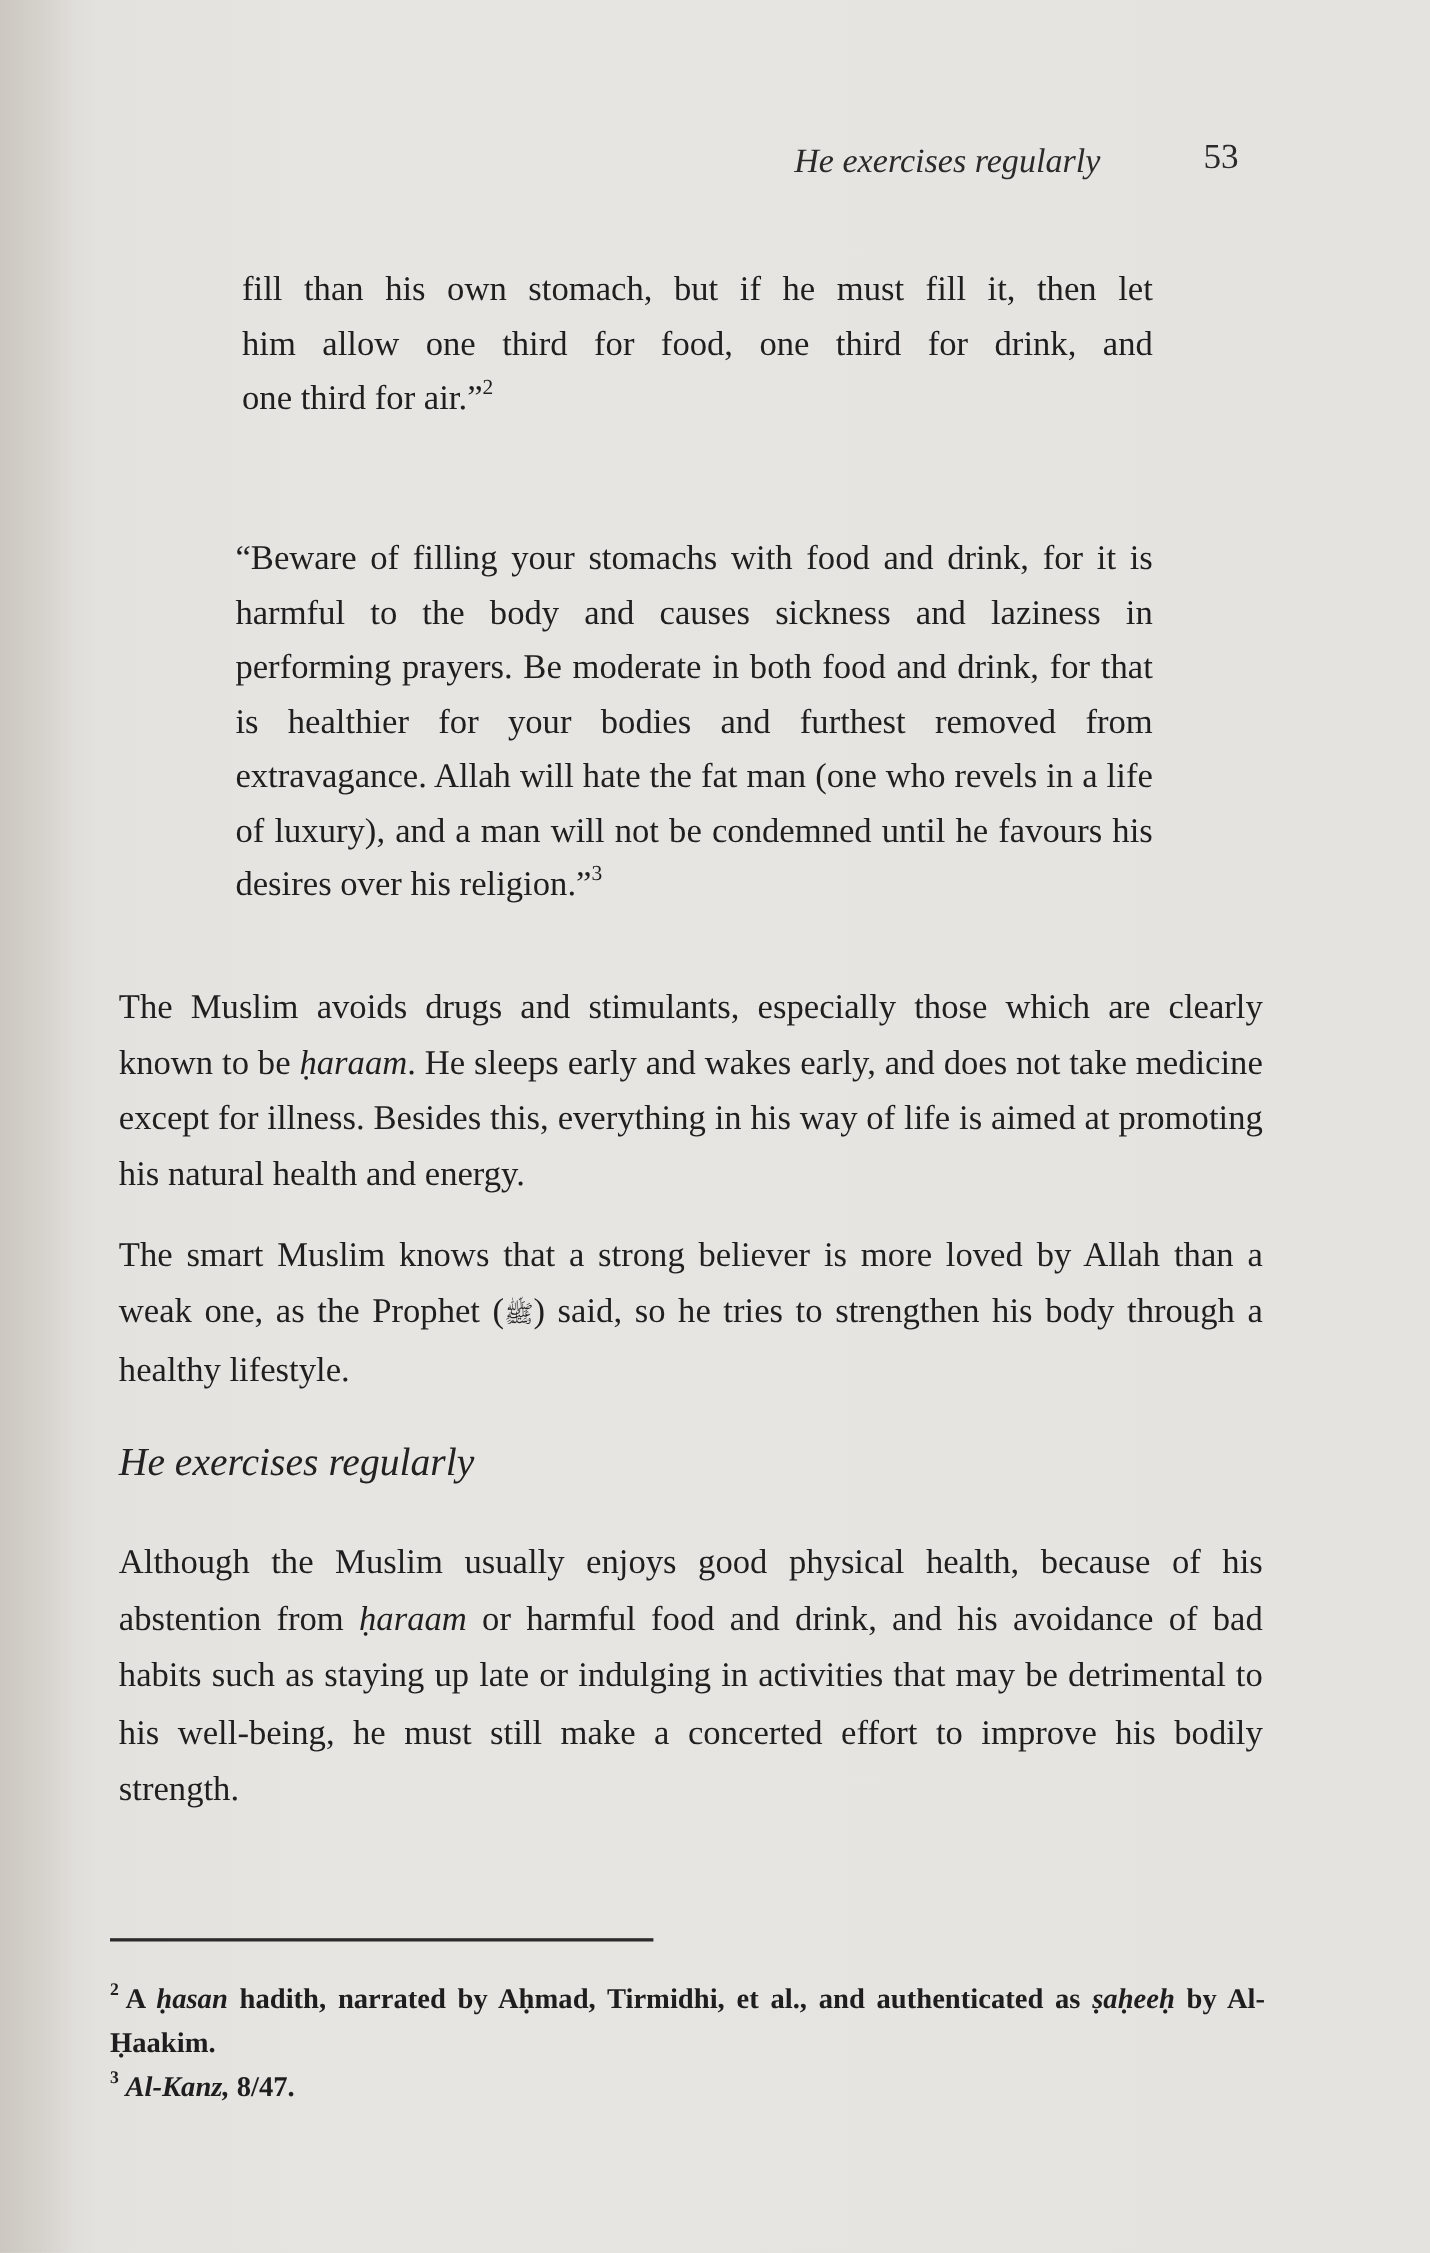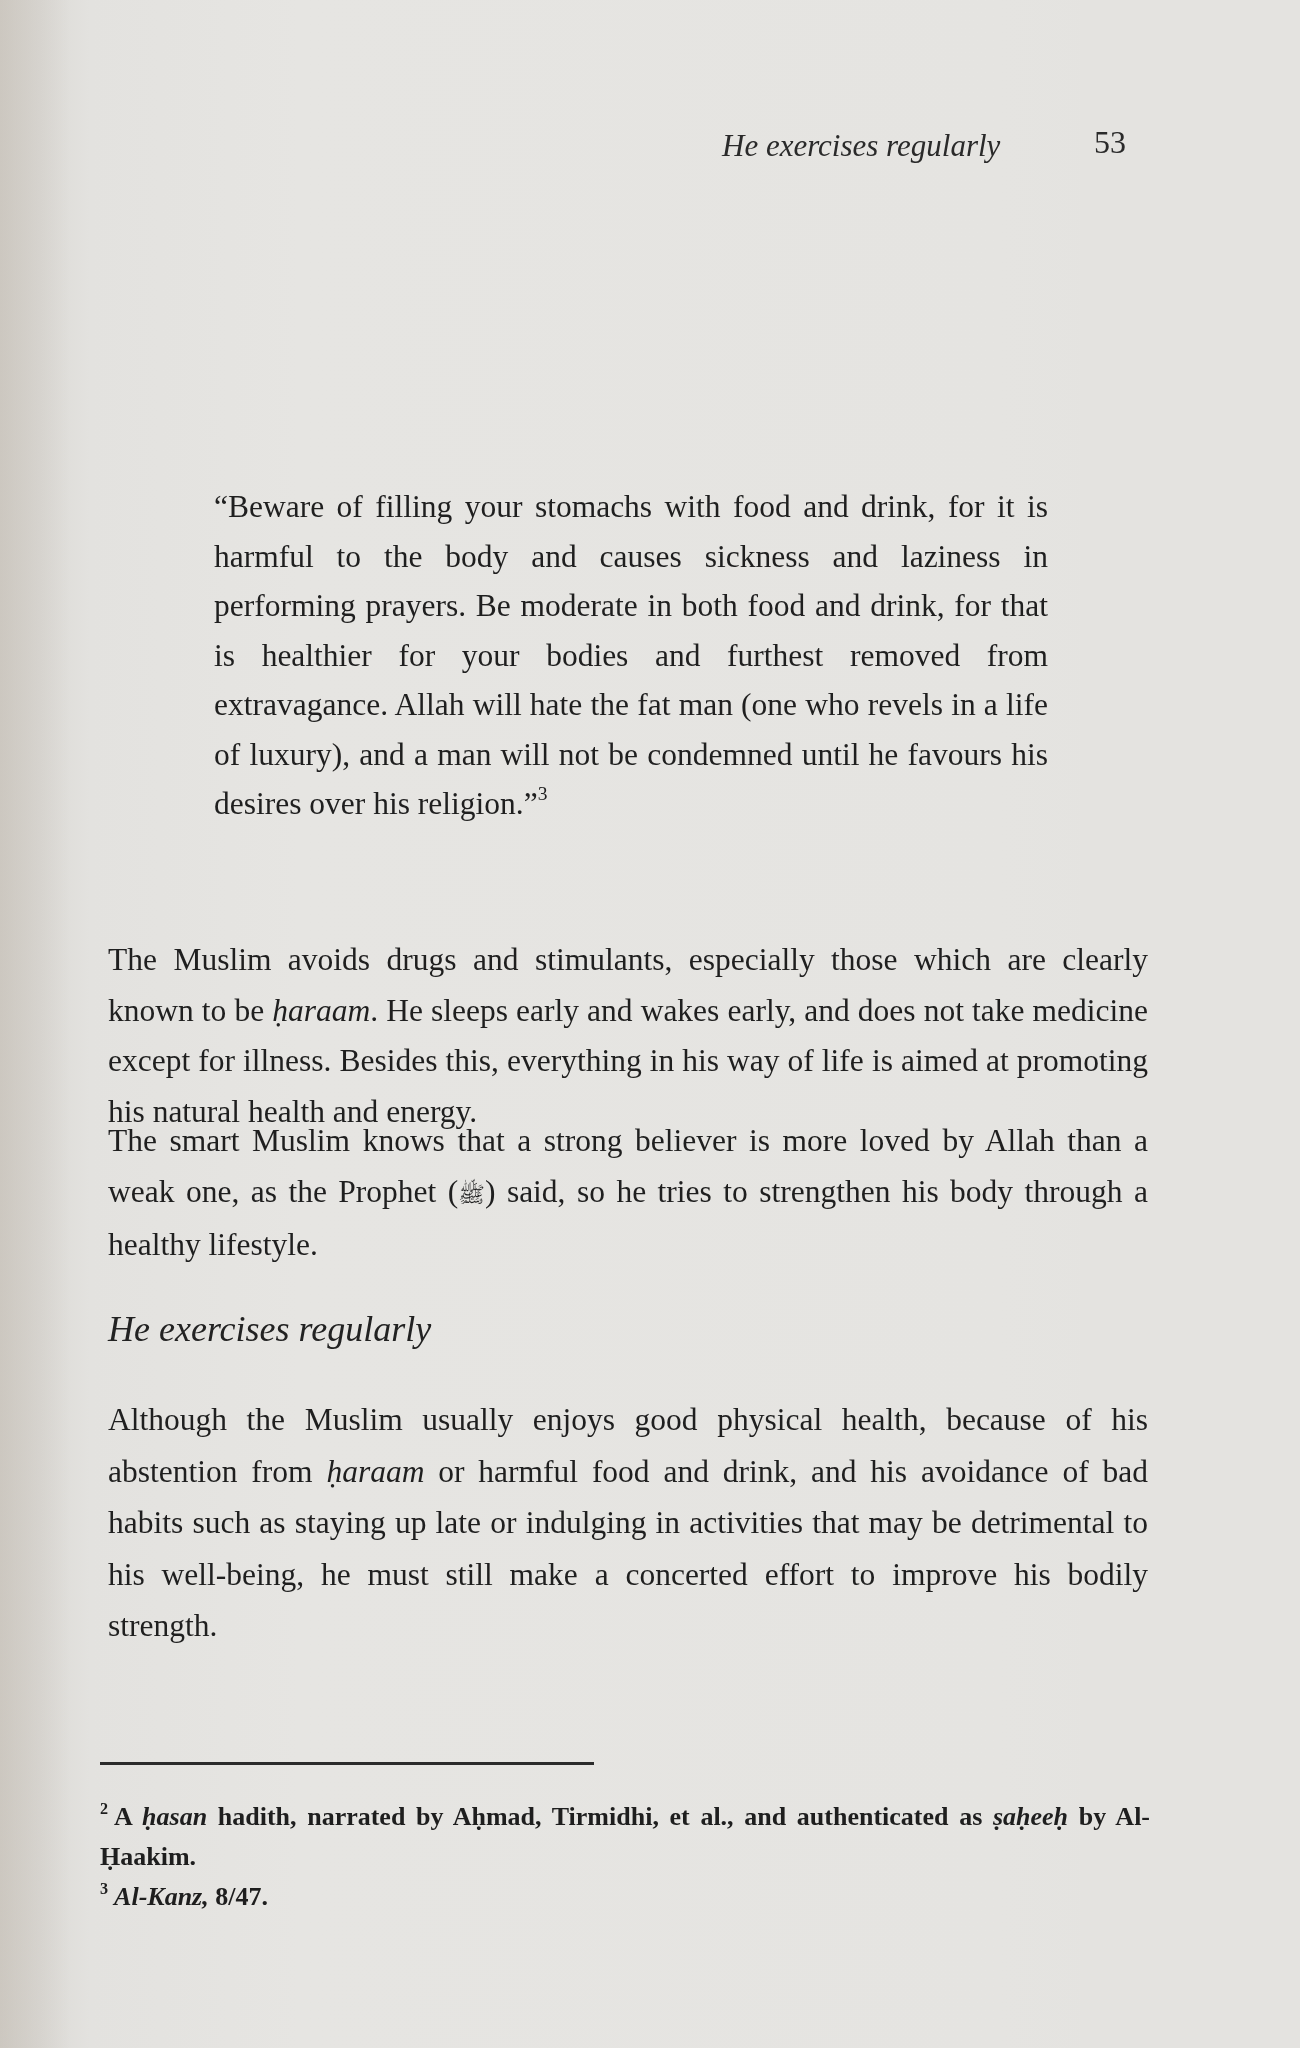--- a/index.html
+++ b/index.html
@@ -30,21 +30,21 @@
     font-size: 32px; color: #2a2a2a;
   }
   .text {
     position: absolute; font-size: 31.5px; line-height: 49.5px; color: #1f1f1f;
     text-align: justify;
   }
   .text p { margin: 0; }
   .quote1 { left: 220px; top: 238px; width: 828px; }
   .attribution { left: 110px; top: 410px; width: 600px; }
   .quote2 { left: 214px; top: 482px; width: 834px; }
-  .para1 { left: 108px; top: 890px; width: 1040px; line-height: 50.5px; margin-top: 45px; }
+  .para1 { left: 108px; top: 890px; width: 1040px; line-height: 50.5px; }
   .para2 { left: 108px; top: 1116px; width: 1040px; line-height: 50.5px; }
   .heading {
     position: absolute; left: 108px; top: 1308px;
     font-style: italic; font-size: 36px; color: #222;
   }
   .para3 { left: 108px; top: 1394px; width: 1040px; line-height: 51.5px; }
   .last-line { text-align-last: left; }
   .just-last { text-align-last: justify; }
   sup { font-size: 0.62em; vertical-align: 0.7em; line-height: 0; }
   .honorific { font-size: 0.7em; letter-spacing: -1px; }
@@ -67,20 +67,25 @@
 <body>
 
 <div class="page">
   <div class="gutter-shadow"></div>
 
   <div class="running-head">
     <span class="running-title">He exercises regularly</span>
     <span class="page-number">53</span>
   </div>
 
+  <div class="text quote1">
+    <p class="just-last">fill than his own stomach, but if he must fill it, then let</p>
+    <p class="just-last">him allow one third for food, one third for drink, and</p>
+    <p class="last-line"><span>one third for air.”</span><sup>2</sup></p>
+  </div>
 
 
   <div class="text quote2">
     <p class="last-line"><span>“Beware of filling your stomachs with food and drink, for it is harmful to the body and causes sickness and laziness in performing prayers. Be moderate in both food and drink, for that is healthier for your bodies and furthest removed from extravagance. Allah will hate the fat man (one who revels in a life of luxury), and a man will not be condemned until he favours his desires over his religion.”</span><sup>3</sup></p>
   </div>
 
   <div class="text para1">
     <p class="last-line"><span>The Muslim avoids drugs and stimulants, especially those which are clearly known to be </span><em>ḥaraam</em><span>. He sleeps early and wakes early, and does not take medicine except for illness. Besides this, everything in his way of life is aimed at promoting his natural health and energy.</span></p>
   </div>
 

